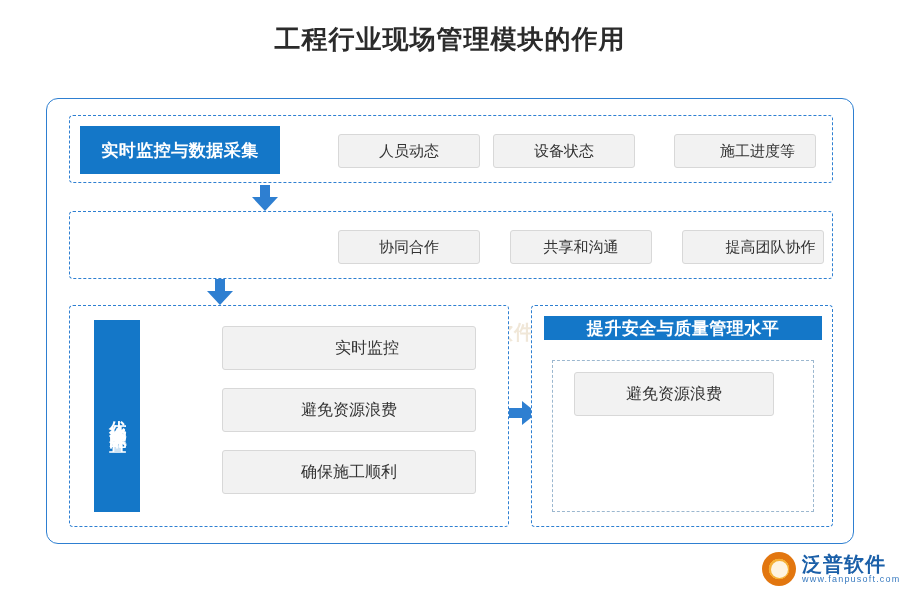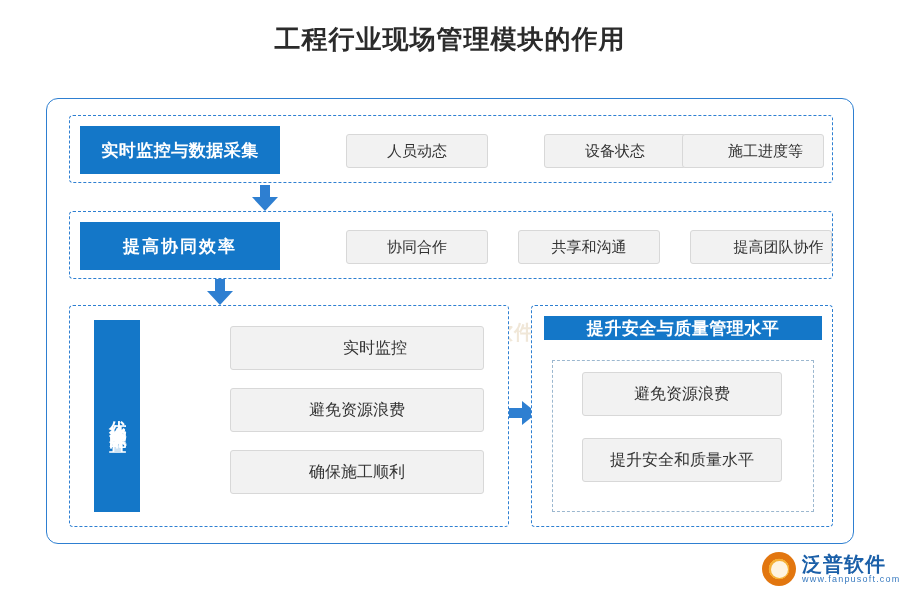--- a/index.html
+++ b/index.html
@@ -122,25 +122,24 @@
     background: #f2f2f2;
     border: 1px solid #d8d8d8;
     border-radius: 3px;
     display: flex;
     align-items: center;
     justify-content: center;
     box-sizing: border-box;
     font-size: 15px;
     color: #333;
     position: absolute;
-    margin-left: 8px;
   }
   .row1 .chip { top: 18px; height: 34px; width: 142px; }
   .row1 .c1 { left: 268px; }
-  .row1 .c2 { left: 466px; }
+  .row1 .c2 { left: 423px; }
   .row1 .c3 { left: 604px; padding-left: 25px; }
 
   .row2 .chip { top: 18px; height: 34px; width: 142px; }
   .row2 .c1 { left: 268px; }
   .row2 .c2 { left: 440px; }
   .row2 .c3 { left: 612px; padding-left: 35px; }
 
   .row3 .chip { left: 152px; width: 254px; height: 44px; font-size: 16px; }
   .row3 .c1 { top: 20px; padding-left: 36px; }
   .row3 .c2 { top: 82px; }
@@ -262,21 +261,20 @@
     <div class="chip c2">设备状态</div>
     <div class="chip c3">施工进度等</div>
   </div>
 
   <div class="arrow-down arrow1">
     <span class="stem"></span>
       <span class="head"></span>
   </div>
 
   <div class="dashed-row row2">
-    <div class="blue-block blue-head-2">提高协同效率</div>
     <div class="chip c1">协同合作</div>
     <div class="chip c2">共享和沟通</div>
     <div class="chip c3">提高团队协作</div>
   </div>
 
   <div class="arrow-down arrow2">
     <span class="stem"></span>
       <span class="head"></span>
   </div>
 
@@ -289,21 +287,20 @@
 
   <div class="arrow-right">
     <span class="stem"></span>
       <span class="head"></span>
   </div>
 
   <div class="dashed-row row4">
     <div class="blue-block blue-head-4">提升安全与质量管理水平</div>
     <div class="inner-dashed"></div>
     <div class="chip c1">避免资源浪费</div>
-    <div class="chip c2">提升安全和质量水平</div>
   </div>
 
 </div>
 
 <div class="logo">
   <span class="sun"></span>
   <span class="ltext">
     <span class="lmain">泛普软件</span>
     <span class="lsub">www.fanpusoft.com</span>
   </span>

